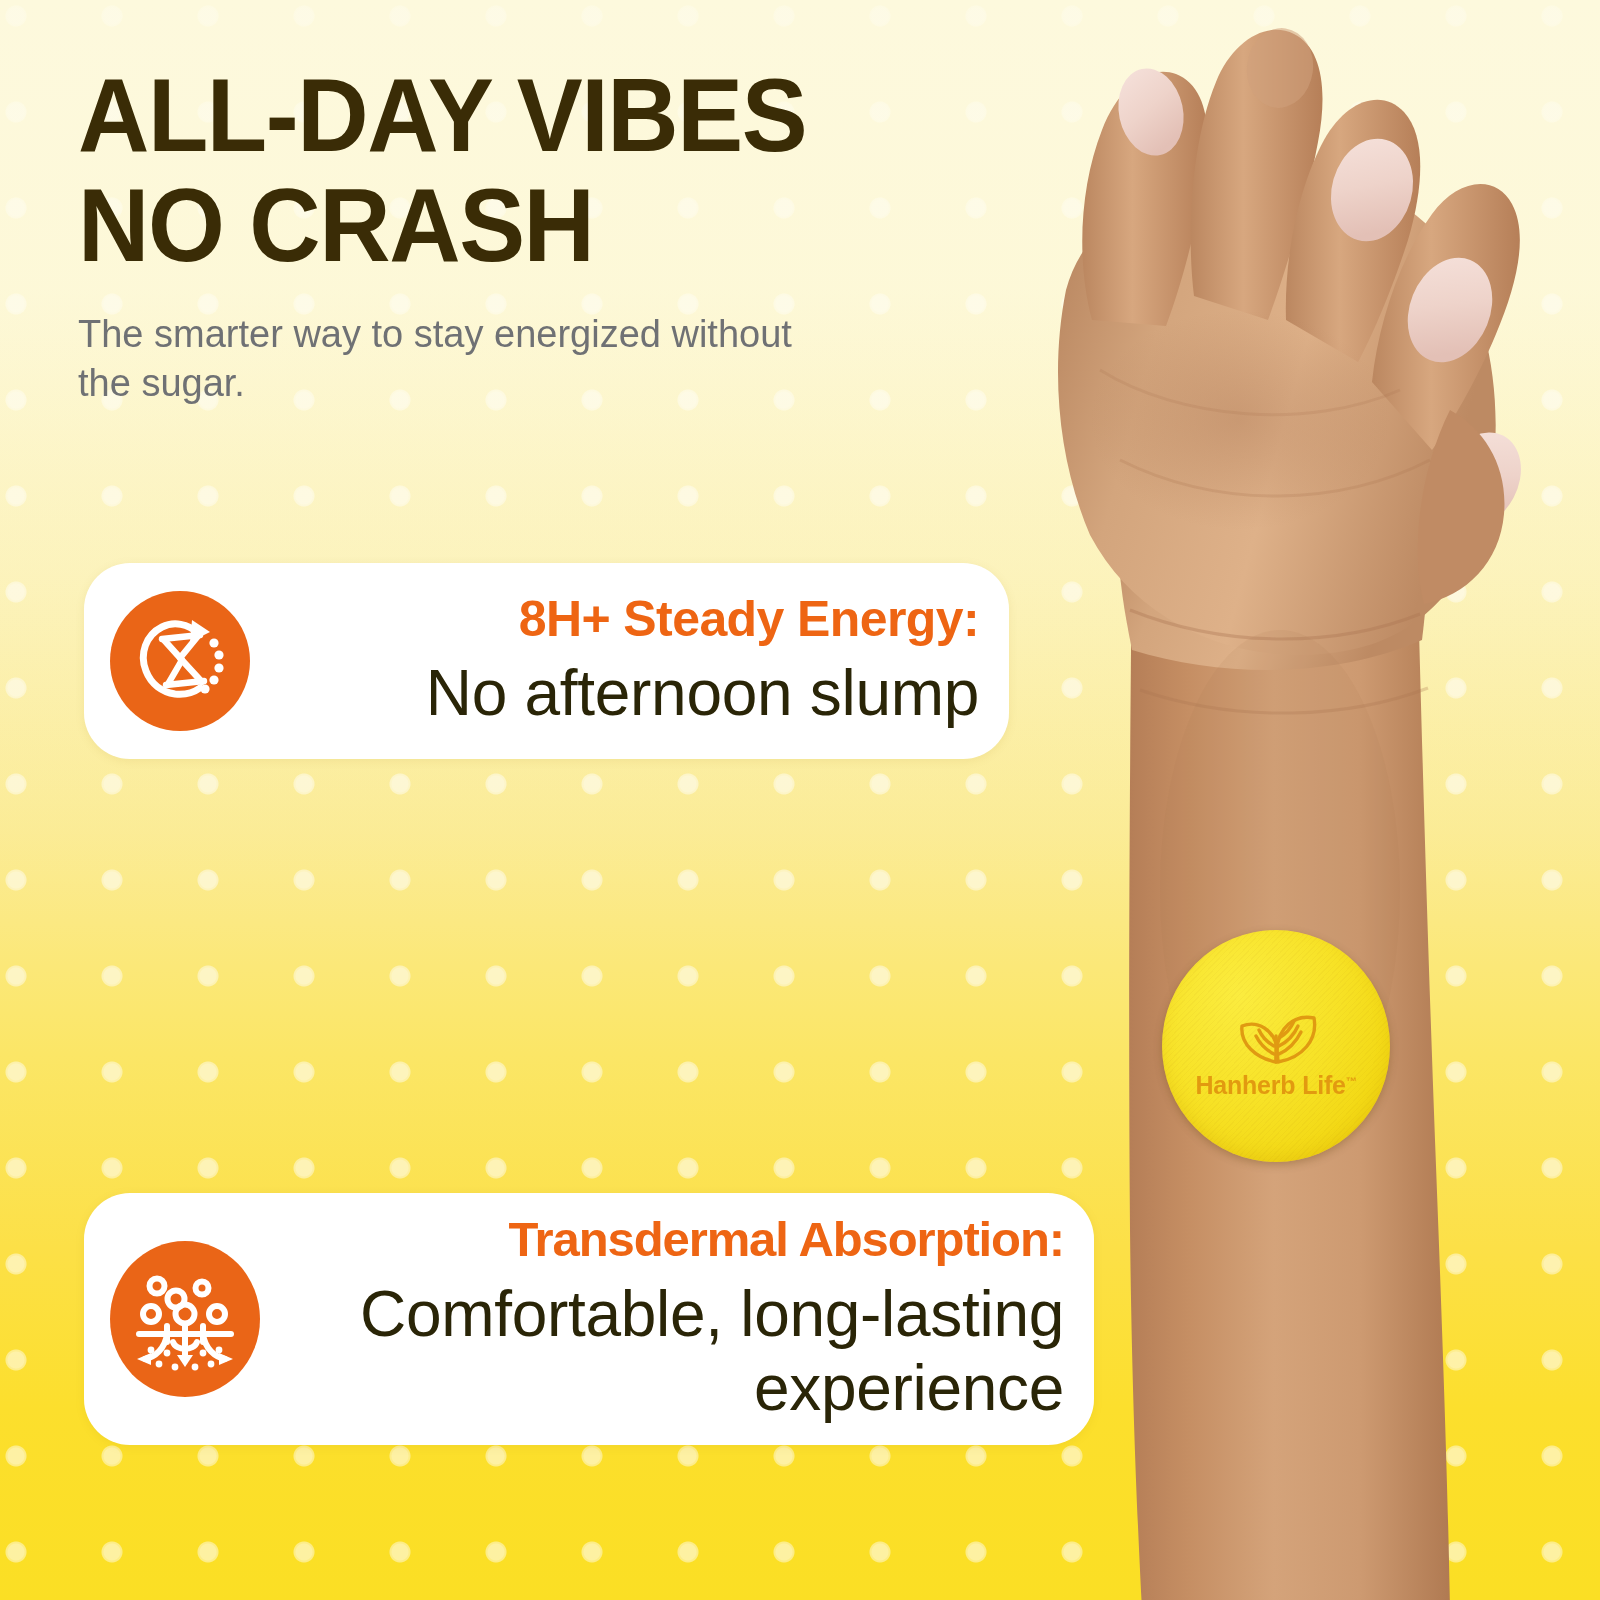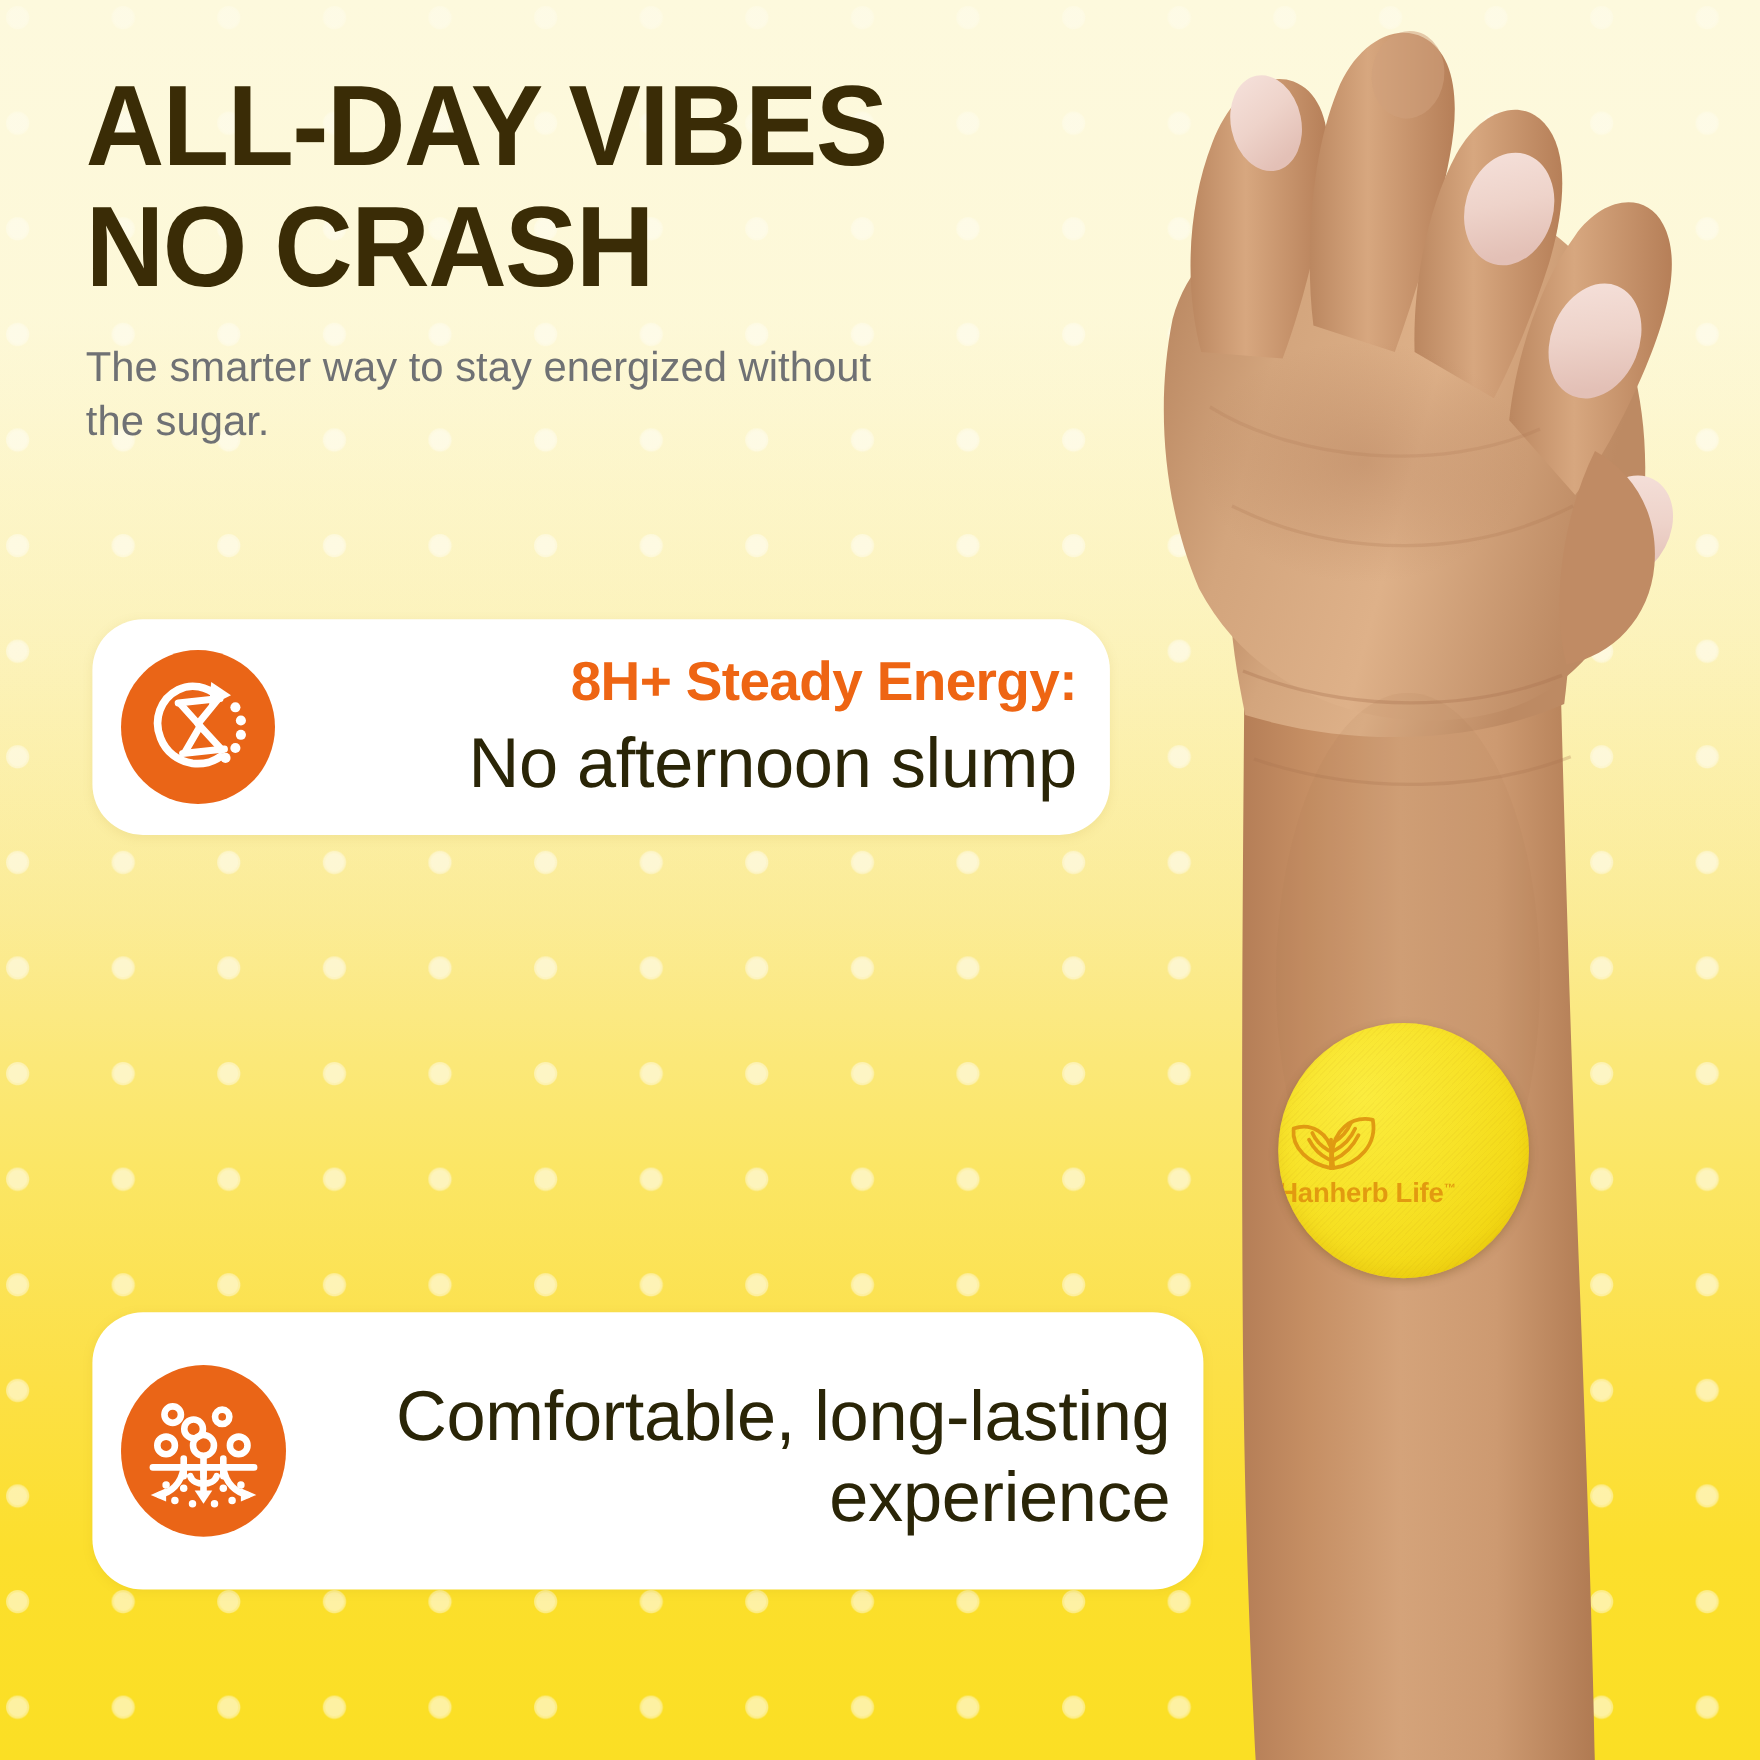--- a/index.html
+++ b/index.html
@@ -54,21 +54,21 @@
   
   #patch {
     position:absolute;
     left:1162px; top:930px;
     width:228px; height:232px;
     border-radius:50%;
     background:
       radial-gradient(ellipse at 34% 28%, #fbec3f 0%, #f7e226 46%, #f2d712 78%, #e9cc0c 100%);
     box-shadow:0 3px 9px rgba(90,60,10,.30), inset 0 -6px 14px rgba(200,150,0,.18);
     display:flex; flex-direction:column;
-    align-items:flex-start; justify-content:center;
+    align-items:center; justify-content:center;
     overflow:hidden;
   }
   #patch .grain {
     position:absolute; inset:0; border-radius:50%;
     background-image:
       repeating-linear-gradient(58deg, rgba(255,255,255,.10) 0 1px, rgba(0,0,0,0) 1px 3px),
       repeating-linear-gradient(-46deg, rgba(170,130,10,.07) 0 1px, rgba(0,0,0,0) 1px 4px);
     mix-blend-mode:multiply; opacity:.7;
   }
   #patch .leaf-mark { position:relative; width:96px; height:70px; margin-top:4px; }
@@ -327,17 +327,18 @@
           <circle cx="74" cy="90" r="3.4"></circle>
           <circle cx="90" cy="87" r="3.4"></circle>
           <circle cx="30" cy="101" r="3.4"></circle>
           <circle cx="46" cy="104" r="3.4"></circle>
           <circle cx="66" cy="104" r="3.4"></circle>
           <circle cx="82" cy="101" r="3.4"></circle>
         </g>
       </svg>
     </div>
     <div class="txt">
+      <div class="ttl">Transdermal Absorption:</div>
       <div class="desc">Comfortable, long-lasting experience</div>
     </div>
   </div>
 
 </div>
 
 </body></html>

